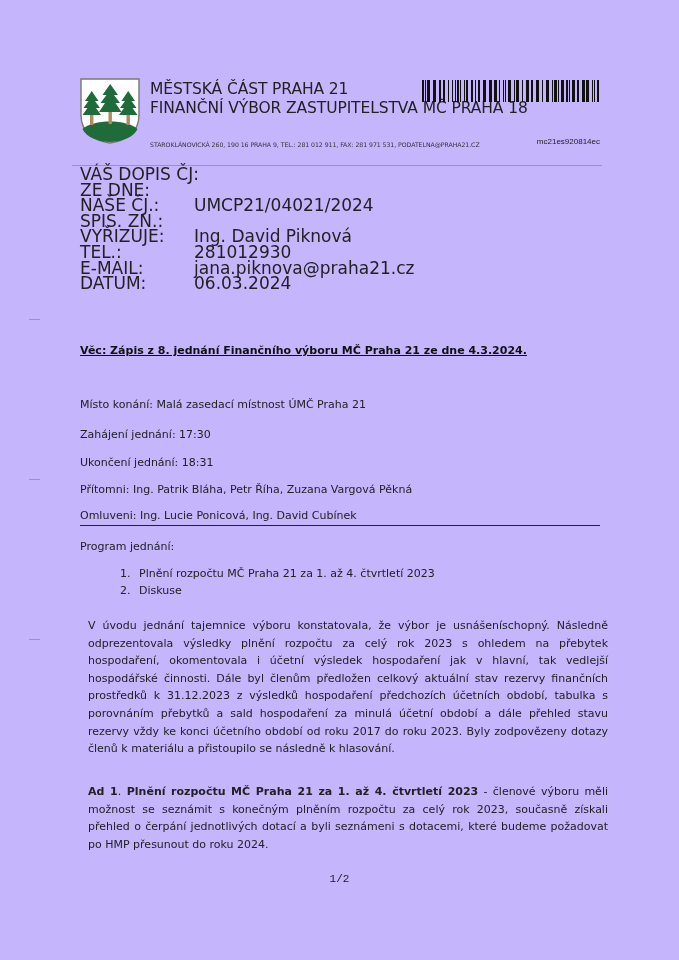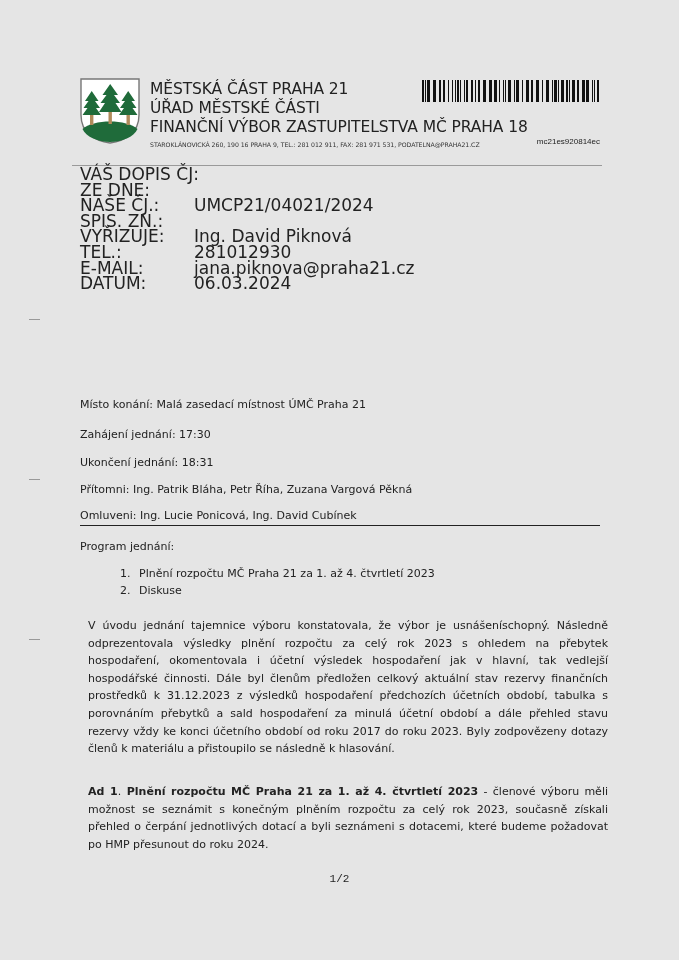--- a/index.html
+++ b/index.html
@@ -1,18 +1,18 @@
 <!DOCTYPE html>
 <html><head>
 <meta charset="utf-8">
 <style>
   html, body { margin: 0; padding: 0; background: #ffffff; }
   body { width: 679px; height: 960px; position: relative; overflow: hidden;
          font-family: "DejaVu Sans", sans-serif; color: #1a1a1a; }
-  .page { position: absolute; left: 0; top: 0; width: 679px; height: 960px; background: #e5e5e5; }
+  .page { position: absolute; left: 0; top: 0; width: 679px; height: 960px; background: #c4b5fd; }
 
   .logo { position: absolute; left: 79px; top: 77px; width: 62px; height: 68px; }
   .org { position: absolute; left: 150px; top: 80px; }
   .org-line { font-size: 15.5px; line-height: 19px; color: #222; white-space: nowrap; letter-spacing: -0.1px; }
   .address { position: absolute; left: 150px; top: 141px; font-size: 6.2px; color: #333; white-space: nowrap; letter-spacing: -0.05px; }
 
   .barcode { position: absolute; left: 422px; top: 80px; width: 178px; height: 22px; }
   .barcode-text { position: absolute; left: 422px; top: 103px; width: 178px; text-align: right;
                   font-family: "Liberation Sans", sans-serif; font-size: 8px; color: #222; margin-top: 34px; }
 
@@ -54,21 +54,20 @@
     <rect x="11" y="36" width="3.4" height="12" fill="#b08a5a"></rect>
     <rect x="29.5" y="34" width="3.4" height="13" fill="#b08a5a"></rect>
     <rect x="47.5" y="36" width="3.4" height="12" fill="#b08a5a"></rect>
     <path d="M12.7 14 L6 24 H9.5 L4.5 31 H8.5 L3.5 38 H22 L17 31 H21 L16 24 H19.5 Z" fill="#1f6b3a"></path>
     <path d="M31.2 7 L23.5 18 H27.5 L21.5 26 H26 L20 35 H42.5 L36.5 26 H41 L35 18 H39 Z" fill="#1f6b3a"></path>
     <path d="M49.2 14 L42.5 24 H46 L41 31 H45 L40 38 H58.5 L53.5 31 H57.5 L52.5 24 H56 Z" fill="#1f6b3a"></path>
   </svg>
 
   <div class="org">
     <div class="org-line">MĚSTSKÁ ČÁST PRAHA 21</div>
-    <div class="org-line">ÚŘAD MĚSTSKÉ ČÁSTI</div>
     <div class="org-line">FINANČNÍ VÝBOR ZASTUPITELSTVA MČ PRAHA 18</div>
   </div>
   <div class="address">STAROKLÁNOVICKÁ 260, 190 16  PRAHA 9, TEL.: 281 012 911, FAX: 281 971 531, PODATELNA@PRAHA21.CZ</div>
 
   <svg class="barcode" id="barcode" viewBox="0 0 178 22" preserveAspectRatio="none">
       <rect x="0" y="0" width="2" height="22" fill="#111"></rect>
       <rect x="3" y="0" width="1" height="22" fill="#111"></rect>
       <rect x="5" y="0" width="3" height="22" fill="#111"></rect>
       <rect x="11" y="0" width="3" height="22" fill="#111"></rect>
       <rect x="17" y="0" width="2" height="22" fill="#111"></rect>
@@ -148,20 +147,21 @@
     <div class="meta-row">
         <span class="meta-label">DATUM:</span>
         <span class="meta-value">06.03.2024</span>
       </div>
   </div>
 
   <div class="margin-mark" style="top:319px"></div>
   <div class="margin-mark" style="top:479px"></div>
   <div class="margin-mark" style="top:639px"></div>
 
+  <div class="subject">Věc: Zápis z 8. jednání Finančního výboru MČ Praha 21 ze dne 4.3.2024.</div>
 
   <div class="info" style="top:398px">Místo konání: Malá zasedací místnost ÚMČ Praha 21</div>
   <div class="info" style="top:428px">Zahájení jednání: 17:30</div>
   <div class="info" style="top:456px">Ukončení jednání: 18:31</div>
   <div class="info" style="top:483px">Přítomni: Ing. Patrik Bláha, Petr Říha, Zuzana Vargová Pěkná</div>
   <div class="info" style="top:509px">Omluveni: Ing. Lucie Ponicová, Ing. David Cubínek</div>
   <div class="info-rule"></div>
 
   <div class="program-title">Program jednání:</div>
   <div class="program-list">

